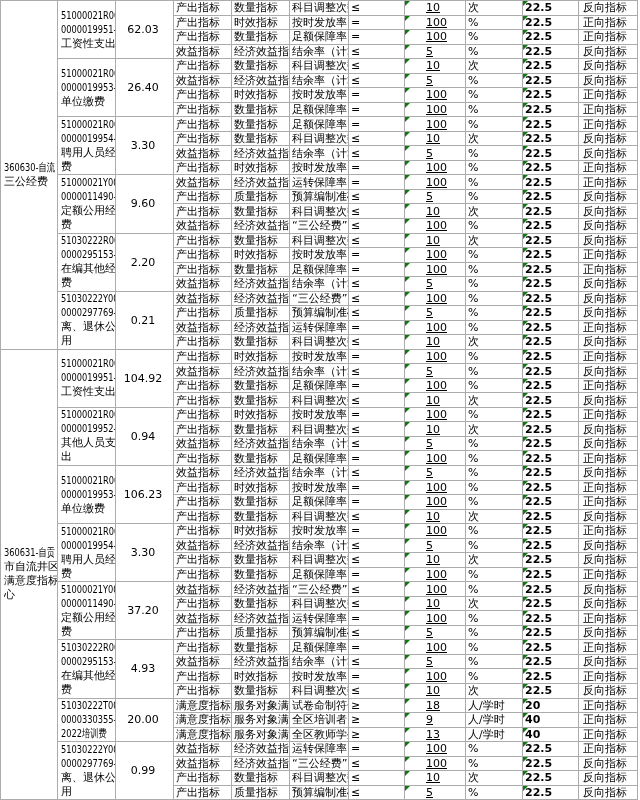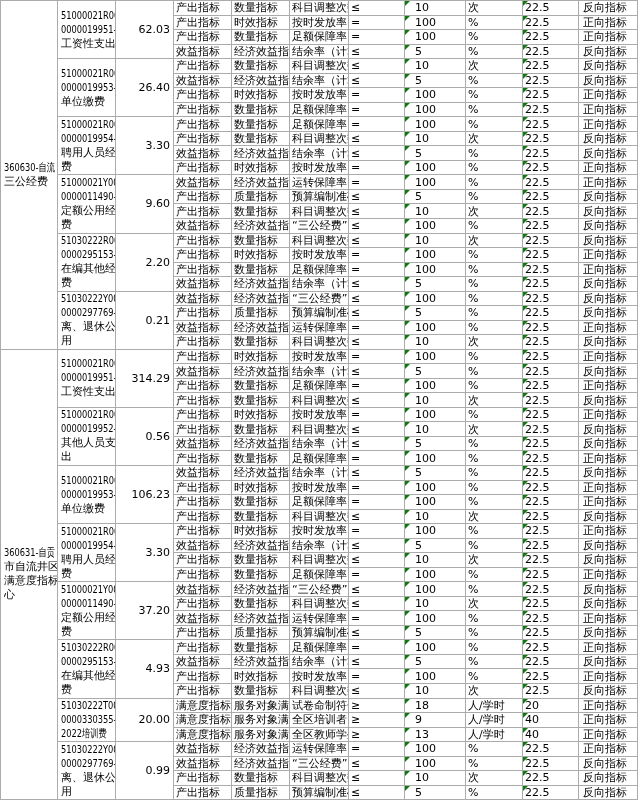--- a/index.html
+++ b/index.html
@@ -4,28 +4,28 @@
 <style>
   html,body{margin:0;padding:0;}
   body{width:640px;height:800px;background:#fff;overflow:hidden;
        font-family:"DejaVu Sans",sans-serif;color:#000;}
   .sheet{position:relative;width:640px;height:800px;background:#fff;overflow:hidden;}
   table{border-collapse:collapse;table-layout:fixed;width:640px;}
   tr{height:14.54px;}
   td{border:1px solid #ababab;padding:0;margin:0;overflow:hidden;
      white-space:nowrap;vertical-align:middle;font-size:11px;line-height:13px;}
   td.c{padding-left:2px;}
-  td[data-name="cell-target-value"]{padding-left:10px;}
-  td[data-name="cell-score"]{padding-left:2px;}
+  td[data-name="cell-target-value"]{padding-left:21px;text-decoration:underline;}
+  td[data-name="cell-score"]{padding-left:2px;font-weight:bold;}
   td[data-name="cell-direction"]{padding-left:4px;margin-top:16px;}
   td.rel{position:relative;}
   .flag{position:absolute;left:0;top:0;width:0;height:0;
         border-top:5px solid #0e7a0e;border-right:5px solid transparent;}
   .org-cell,.project-cell{padding-left:3px;}
-  .amount-cell{text-align:right;padding-right:3px;}
+  .amount-cell{text-align:center;padding-right:3px;}
   .ln{line-height:14px;white-space:nowrap;overflow:hidden;}
   .sq{display:inline-block;transform:scaleX(.75);transform-origin:0 50%;white-space:nowrap;}
   .filler{border:none;background:#fff;}
 </style>
 </head>
 <body>
 
 <div class="sheet" data-name="spreadsheet-view">
   <table data-name="budget-indicator-table">
     <colgroup>
@@ -333,21 +333,21 @@
             <div class="ln" data-name="org-name-text-line"><span class="sq" data-name="org-name-text">360631-自贡</span></div>
             <div class="ln" data-name="org-name-text-line"><span data-name="org-name-text">市自流井区</span></div>
             <div class="ln" data-name="org-name-text-line"><span data-name="org-name-text">满意度指标</span></div>
             <div class="ln" data-name="org-name-text-line"><span data-name="org-name-text">心</span></div>
           </td>
           <td class="project-cell" data-name="cell-project-code" rowspan="4">
             <div class="ln" data-name="project-code-text-line"><span class="sq" data-name="project-code-text">51000021R00</span></div>
             <div class="ln" data-name="project-code-text-line"><span class="sq" data-name="project-code-text">0000019951-</span></div>
             <div class="ln" data-name="project-code-text-line"><span data-name="project-code-text">工资性支出</span></div>
           </td>
-          <td class="amount-cell" data-name="cell-amount" rowspan="4"><span data-name="amount-text">314.29</span></td>
+          <td class="amount-cell" data-name="cell-amount" rowspan="4"><span data-name="amount-text">104.92</span></td>
           <td class="c" data-name="cell-indicator-type"><span data-name="cell-indicator-type-text">产出指标</span></td>
           <td class="c" data-name="cell-indicator-subtype"><span data-name="cell-indicator-subtype-text">时效指标</span></td>
           <td class="c" data-name="cell-indicator-name"><span data-name="cell-indicator-name-text">按时发放率</span></td>
           <td class="c" data-name="cell-operator"><span data-name="cell-operator-text">=</span></td>
           <td class="c rel" data-name="cell-target-value"><span class="flag" data-name="stored-as-text-flag-icon"></span><span data-name="cell-target-value-text">100</span></td>
           <td class="c" data-name="cell-unit"><span data-name="cell-unit-text">%</span></td>
           <td class="c rel" data-name="cell-score"><span class="flag" data-name="stored-as-text-flag-icon"></span><span data-name="cell-score-text">22.5</span></td>
           <td class="c" data-name="cell-direction"><span data-name="cell-direction-text">正向指标</span></td>
         </tr>
         <tr data-name="table-row">
@@ -380,21 +380,21 @@
           <td class="c rel" data-name="cell-score"><span class="flag" data-name="stored-as-text-flag-icon"></span><span data-name="cell-score-text">22.5</span></td>
           <td class="c" data-name="cell-direction"><span data-name="cell-direction-text">反向指标</span></td>
         </tr>
         <tr data-name="table-row">
           <td class="project-cell" data-name="cell-project-code" rowspan="4">
             <div class="ln" data-name="project-code-text-line"><span class="sq" data-name="project-code-text">51000021R00</span></div>
             <div class="ln" data-name="project-code-text-line"><span class="sq" data-name="project-code-text">0000019952-</span></div>
             <div class="ln" data-name="project-code-text-line"><span data-name="project-code-text">其他人员支</span></div>
             <div class="ln" data-name="project-code-text-line"><span data-name="project-code-text">出</span></div>
           </td>
-          <td class="amount-cell" data-name="cell-amount" rowspan="4"><span data-name="amount-text">0.56</span></td>
+          <td class="amount-cell" data-name="cell-amount" rowspan="4"><span data-name="amount-text">0.94</span></td>
           <td class="c" data-name="cell-indicator-type"><span data-name="cell-indicator-type-text">产出指标</span></td>
           <td class="c" data-name="cell-indicator-subtype"><span data-name="cell-indicator-subtype-text">时效指标</span></td>
           <td class="c" data-name="cell-indicator-name"><span data-name="cell-indicator-name-text">按时发放率</span></td>
           <td class="c" data-name="cell-operator"><span data-name="cell-operator-text">=</span></td>
           <td class="c rel" data-name="cell-target-value"><span class="flag" data-name="stored-as-text-flag-icon"></span><span data-name="cell-target-value-text">100</span></td>
           <td class="c" data-name="cell-unit"><span data-name="cell-unit-text">%</span></td>
           <td class="c rel" data-name="cell-score"><span class="flag" data-name="stored-as-text-flag-icon"></span><span data-name="cell-score-text">22.5</span></td>
           <td class="c" data-name="cell-direction"><span data-name="cell-direction-text">正向指标</span></td>
         </tr>
         <tr data-name="table-row">

